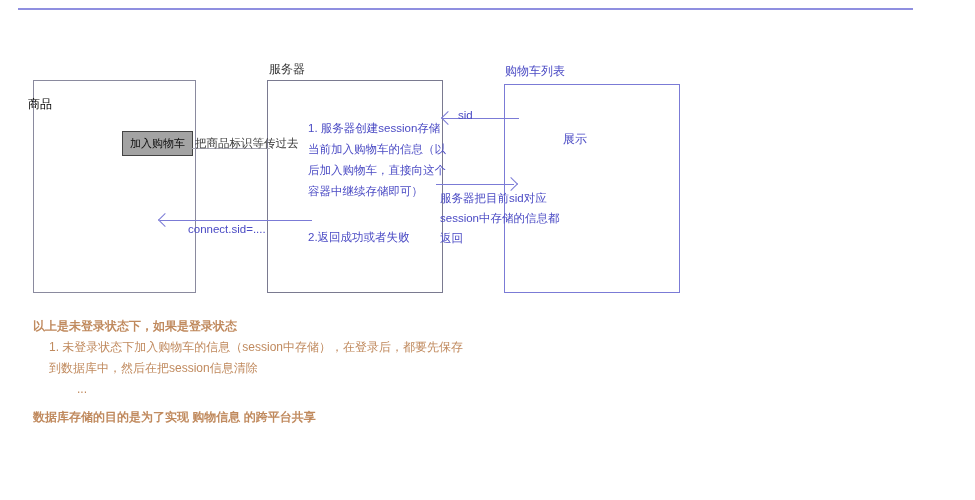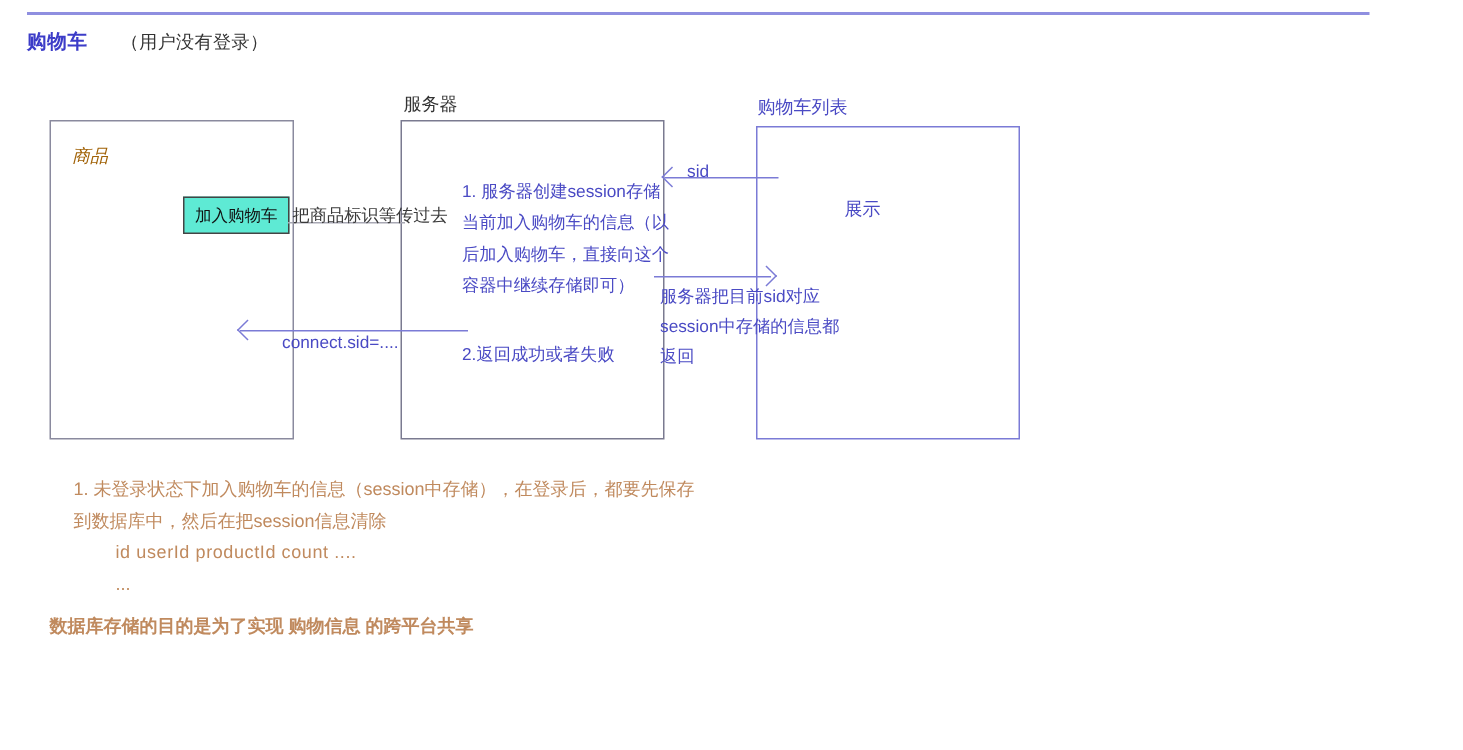--- a/index.html
+++ b/index.html
@@ -87,45 +87,44 @@
     width: 176px;
     height: 209px;
     border: 1px solid #7b7bd6;
   }
 
   .box-inner-label {
     font-size: 12px;
     white-space: nowrap;
   }
   #product-inner-label {
-    left: 48px;
+    left: 28px;
     top: 96px;
-    color: #a16207;
-    font-style: italic;
+    color: #000000;
   }
   #cartlist-inner-label {
     left: 563px;
     top: 131px;
     color: #4a4ac4;
   }
 
   
   #add-to-cart-button {
     left: 122px;
     top: 131px;
     width: 71px;
     height: 25px;
     border: 1px solid #444;
     box-sizing: border-box;
     display: flex;
     align-items: center;
     justify-content: center;
     font-size: 11px;
     color: #111;
-    background: #5eead4;
+    background: #a3a3a3;
     white-space: nowrap;
     cursor: pointer;
   }
 
   
   .conn-line {
     height: 0;
     border-top: 1px solid #7b7bd6;
   }
 
@@ -249,24 +248,20 @@
   #note-table-row { letter-spacing: 0.4px; }
   #note-final { margin-top: 7px; }
 </style>
 </head>
 <body>
 
 <div class="canvas">
 
   <div class="abs" id="top-rule"></div>
 
-  <div class="abs" id="header-row">
-    <span id="page-title">购物车</span>
-    <span id="page-subtitle">（用户没有登录）</span>
-  </div>
 
   <div class="abs diagram-box" id="product-box"></div>
   <div class="abs box-inner-label" id="product-inner-label">商品</div>
 
   <div class="abs box-label" style="left:269px; top:61px;">服务器</div>
   <div class="abs diagram-box" id="server-box"></div>
 
   <div class="abs box-label blue" style="left:505px; top:63px;">购物车列表</div>
   <div class="abs diagram-box" id="cartlist-box"></div>
   <div class="abs box-inner-label" id="cartlist-inner-label">展示</div>
@@ -290,19 +285,19 @@
   <div class="abs annot" id="annot-server-return">2.返回成功或者失败</div>
 
 
   <div class="abs" id="annot-connect-sid">connect.sid=....</div>
 
   <div class="abs annot" id="annot-sid">sid</div>
 
   <div class="abs annot" id="annot-server-sid-return">服务器把目前sid对应session中存储的信息都返回</div>
 
   <div class="abs" id="notes">
+    <div class="note-line bold">以上是未登录状态下，如果是登录状态</div>
     <div class="bold" id="note-wrap-1">1. 未登录状态下加入购物车的信息（session中存储），在登录后，都要先保存到数据库中，然后在把session信息清除</div>
-    <div class="note-line indent-3" id="note-table-header">id  userId  productId  count ....</div>
     <div class="note-line indent-3">...</div>
     <div class="note-line bold" id="note-final">数据库存储的目的是为了实现 购物信息 的跨平台共享</div>
   </div>
 
 </div>
 
 </body></html>

